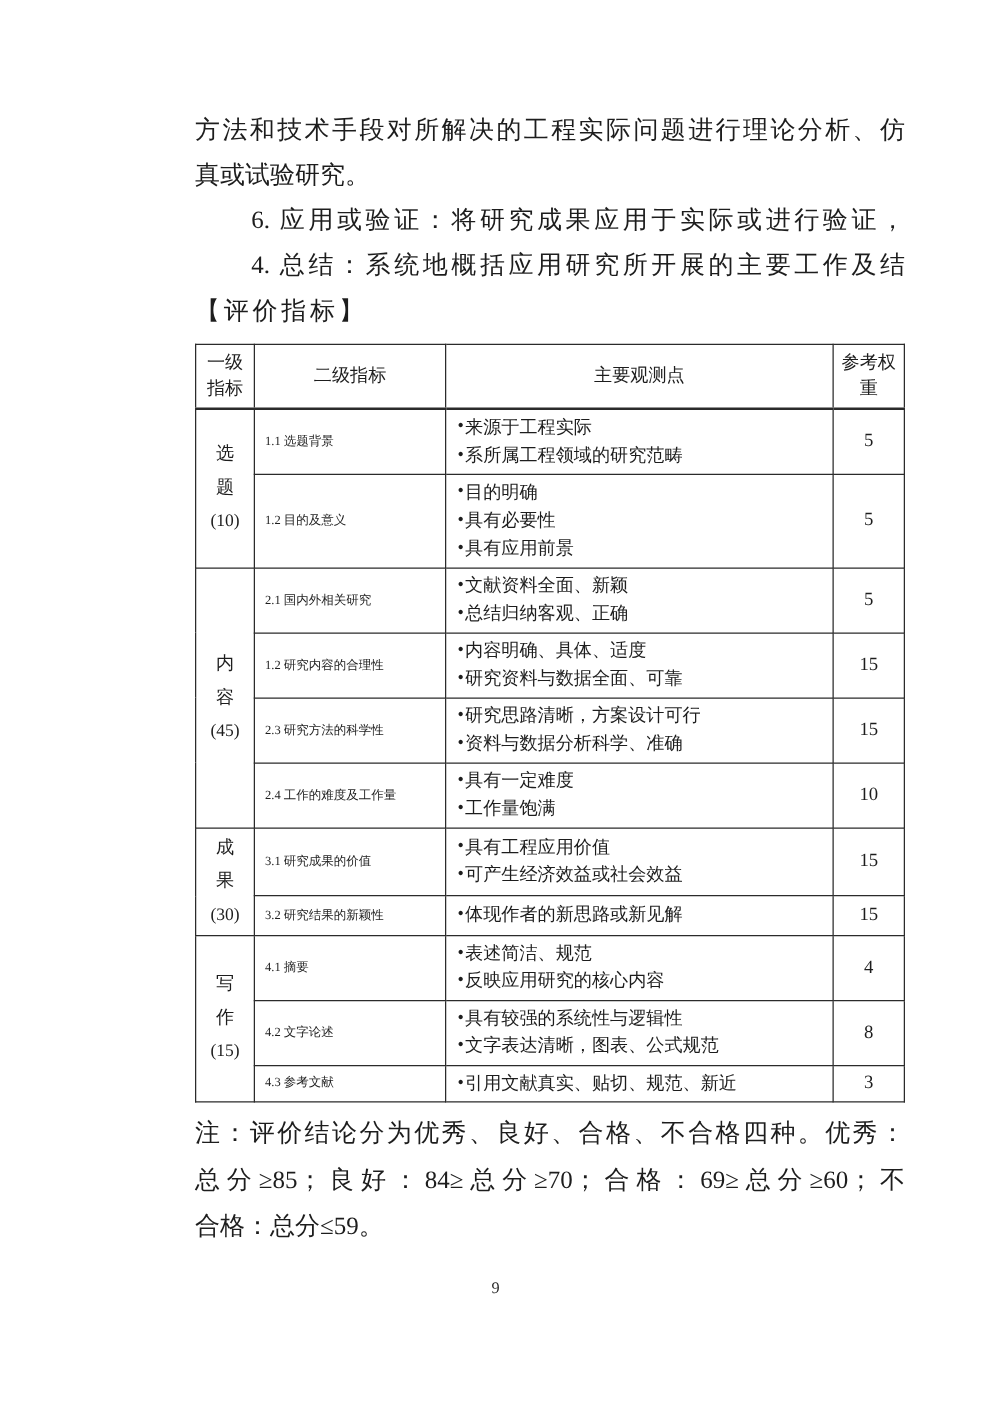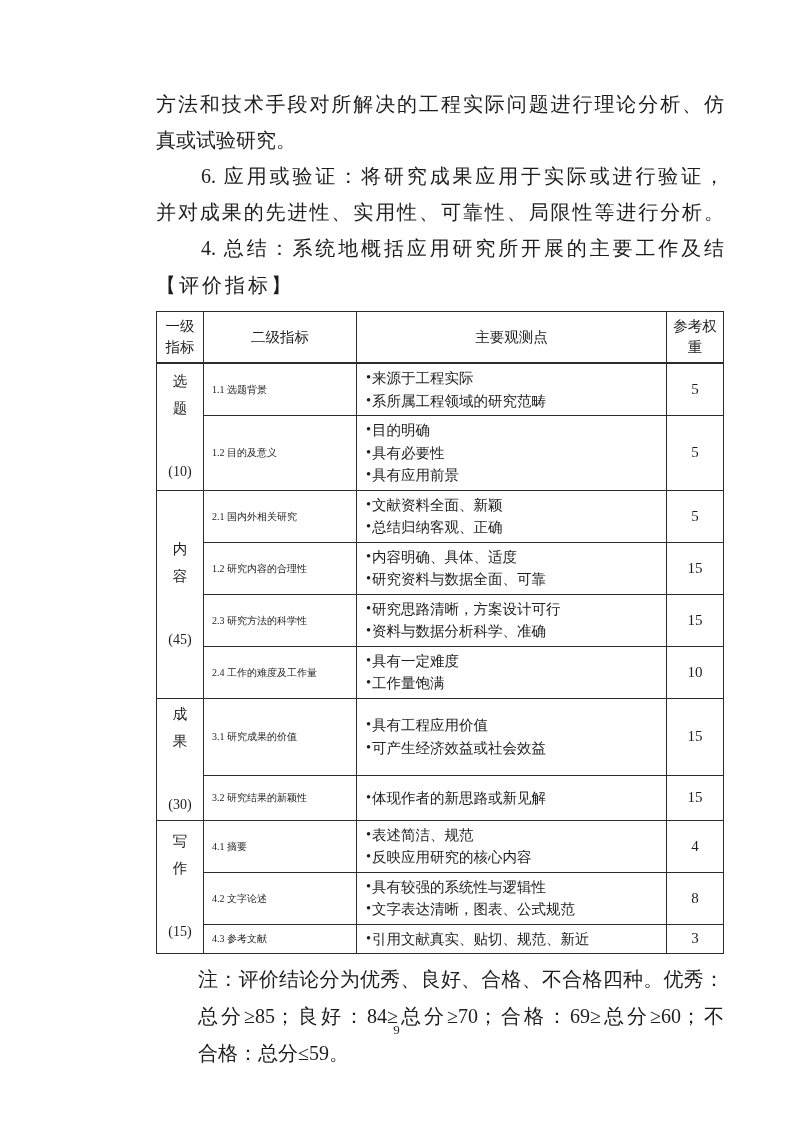--- a/index.html
+++ b/index.html
@@ -57,63 +57,62 @@
     line-height: 21px;
     padding: 4px 2px;
     text-align: center;
   }
   td.group-cell {
     text-align: center;
     font-size: 14.5px;
     padding: 2px 1px;
   }
   .gchar { line-height: 27px; }
-  .gscore { line-height: 27px; font-size: 14px; letter-spacing: 0; margin-top: 36px; }
+  .gscore { line-height: 27px; font-size: 14px; letter-spacing: 0; }
   td.level2-cell {
     font-size: 10px;
     line-height: 21px;
     padding: 3px 4px 3px 8px;
   }
   td.points-cell {
     font-size: 14.5px;
     padding: 3px 4px 3px 9px;
   }
   .point { line-height: 22.5px; }
   .bullet {
     display: inline-block;
     margin-right: 1px;
     transform: translateY(-1px);
   }
   td.weight-cell {
     text-align: center;
     font-size: 15px;
   }
   .notes { margin-top: 7px; }
-  .notes .line { line-height: 37px; margin-left: 42px; }
+  .notes .line { line-height: 37px; }
   .page-number {
     position: absolute;
     left: 0;
     right: 0;
     top: 1022px;
     text-align: center;
     font-size: 13px;
     color: #2a2a2a;
   }
 </style>
 </head>
 <body>
 
 <div class="page">
   <div class="content">
 
     <div id="paragraphs">
         <div class="line j">方法和技术手段对所解决的工程实际问题进行理论分析、仿</div>
         <div class="line">真或试验研究。</div>
         <div class="line j ind">6.  应用或验证：将研究成果应用于实际或进行验证，</div>
-        <div class="line j">并对成果的先进性、实用性、可靠性、局限性等进行分析。</div>
         <div class="line j ind">4.  总结：系统地概括应用研究所开展的主要工作及结</div>
       </div>
 
     <div class="line heading">【评价指标】</div>
 
     <table class="eval-table">
       <colgroup>
         <col style="width:47px">
         <col style="width:153px">
         <col>

